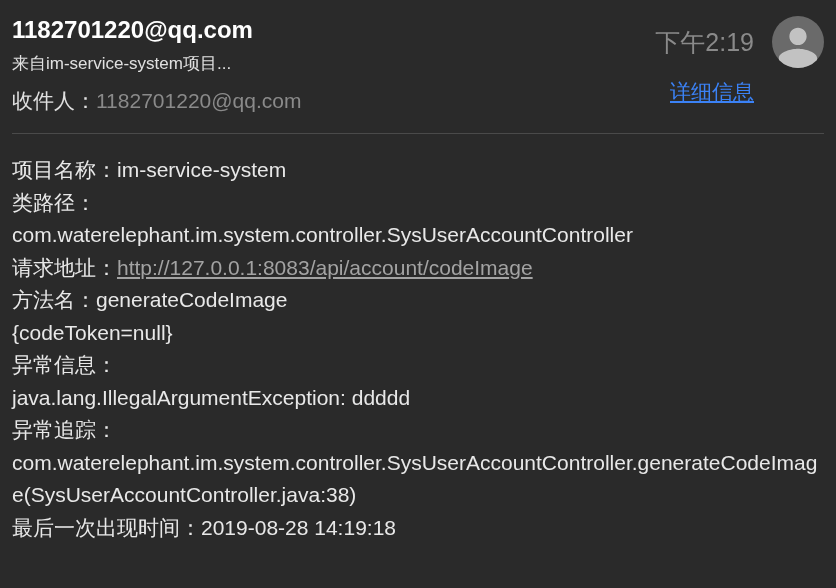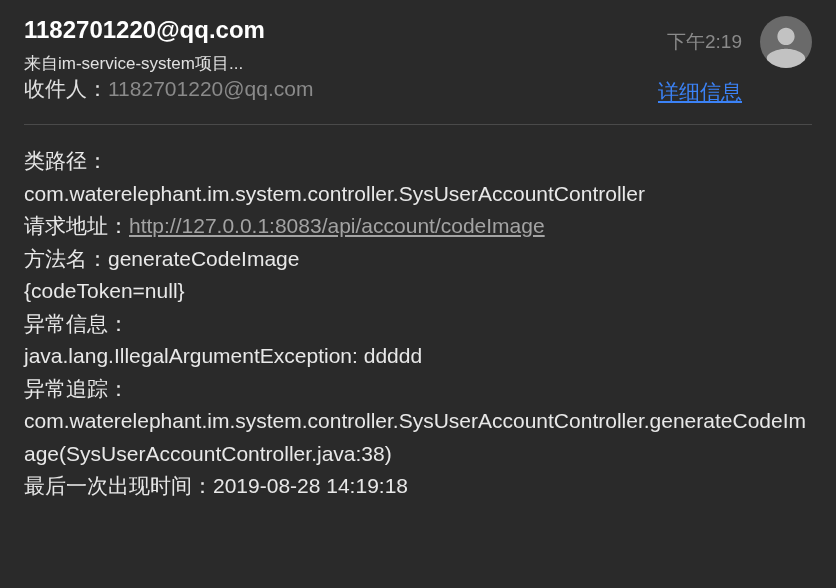--- a/index.html
+++ b/index.html
@@ -4,53 +4,53 @@
   <style>
     * { margin: 0; padding: 0; box-sizing: border-box; }
     body {
       width: 836px;
       height: 588px;
       background: #2a2a2a;
       color: #e8e8e8;
       font-family: -apple-system, "PingFang SC", "Helvetica Neue", Arial, sans-serif;
       overflow: hidden;
     }
-    .container { padding: 16px 24px; }
+    .container { padding: 16px 12px; }
     .header { display: flex; align-items: flex-start; position: relative; }
     .header-left { flex: 1; min-width: 0; }
     .sender {
       font-size: 24px;
       font-weight: 600;
       color: #ffffff;
     }
     .subject {
       font-size: 17px;
       color: #e0e0e0;
       margin-top: 8px;
     }
     .recipient-line {
       font-size: 21px;
       color: #a0a0a0;
-      margin-top: 0;
+      margin-top: 12px;
     }
     .recipient-label { color: #e0e0e0; }
     .recipient-value { color: #8a8a8a; }
     .header-right {
       display: flex;
       flex-direction: column;
       align-items: flex-end;
       min-width: 220px;
     }
     .top-right-row {
       display: flex;
       align-items: center;
       gap: 18px;
     }
     .timestamp {
-      font-size: 19px;
+      font-size: 25px;
       color: #8a8a8a;
     }
     .avatar {
       width: 52px;
       height: 52px;
       border-radius: 50%;
       background: #6a6a6a;
       display: flex;
       align-items: flex-end;
       justify-content: center;
@@ -106,20 +106,24 @@
           </svg>
         </div>
       </div>
       <div class="details-link">详细信息</div>
     </div>
   </div>
 
   <hr class="divider">
 
   <div class="body-content">
+    <div class="body-line inline-pair">
+      <span>项目名称：</span>
+      <span>im-service-system</span>
+    </div>
     <div class="body-line">类路径：</div>
     <div class="body-line">com.waterelephant.im.system.controller.SysUserAccountController</div>
     <div class="body-line inline-pair">
       <span>请求地址：</span>
       <span class="body-link">http://127.0.0.1:8083/api/account/codeImage</span>
     </div>
     <div class="body-line inline-pair">
       <span>方法名：</span>
       <span>generateCodeImage</span>
     </div>

